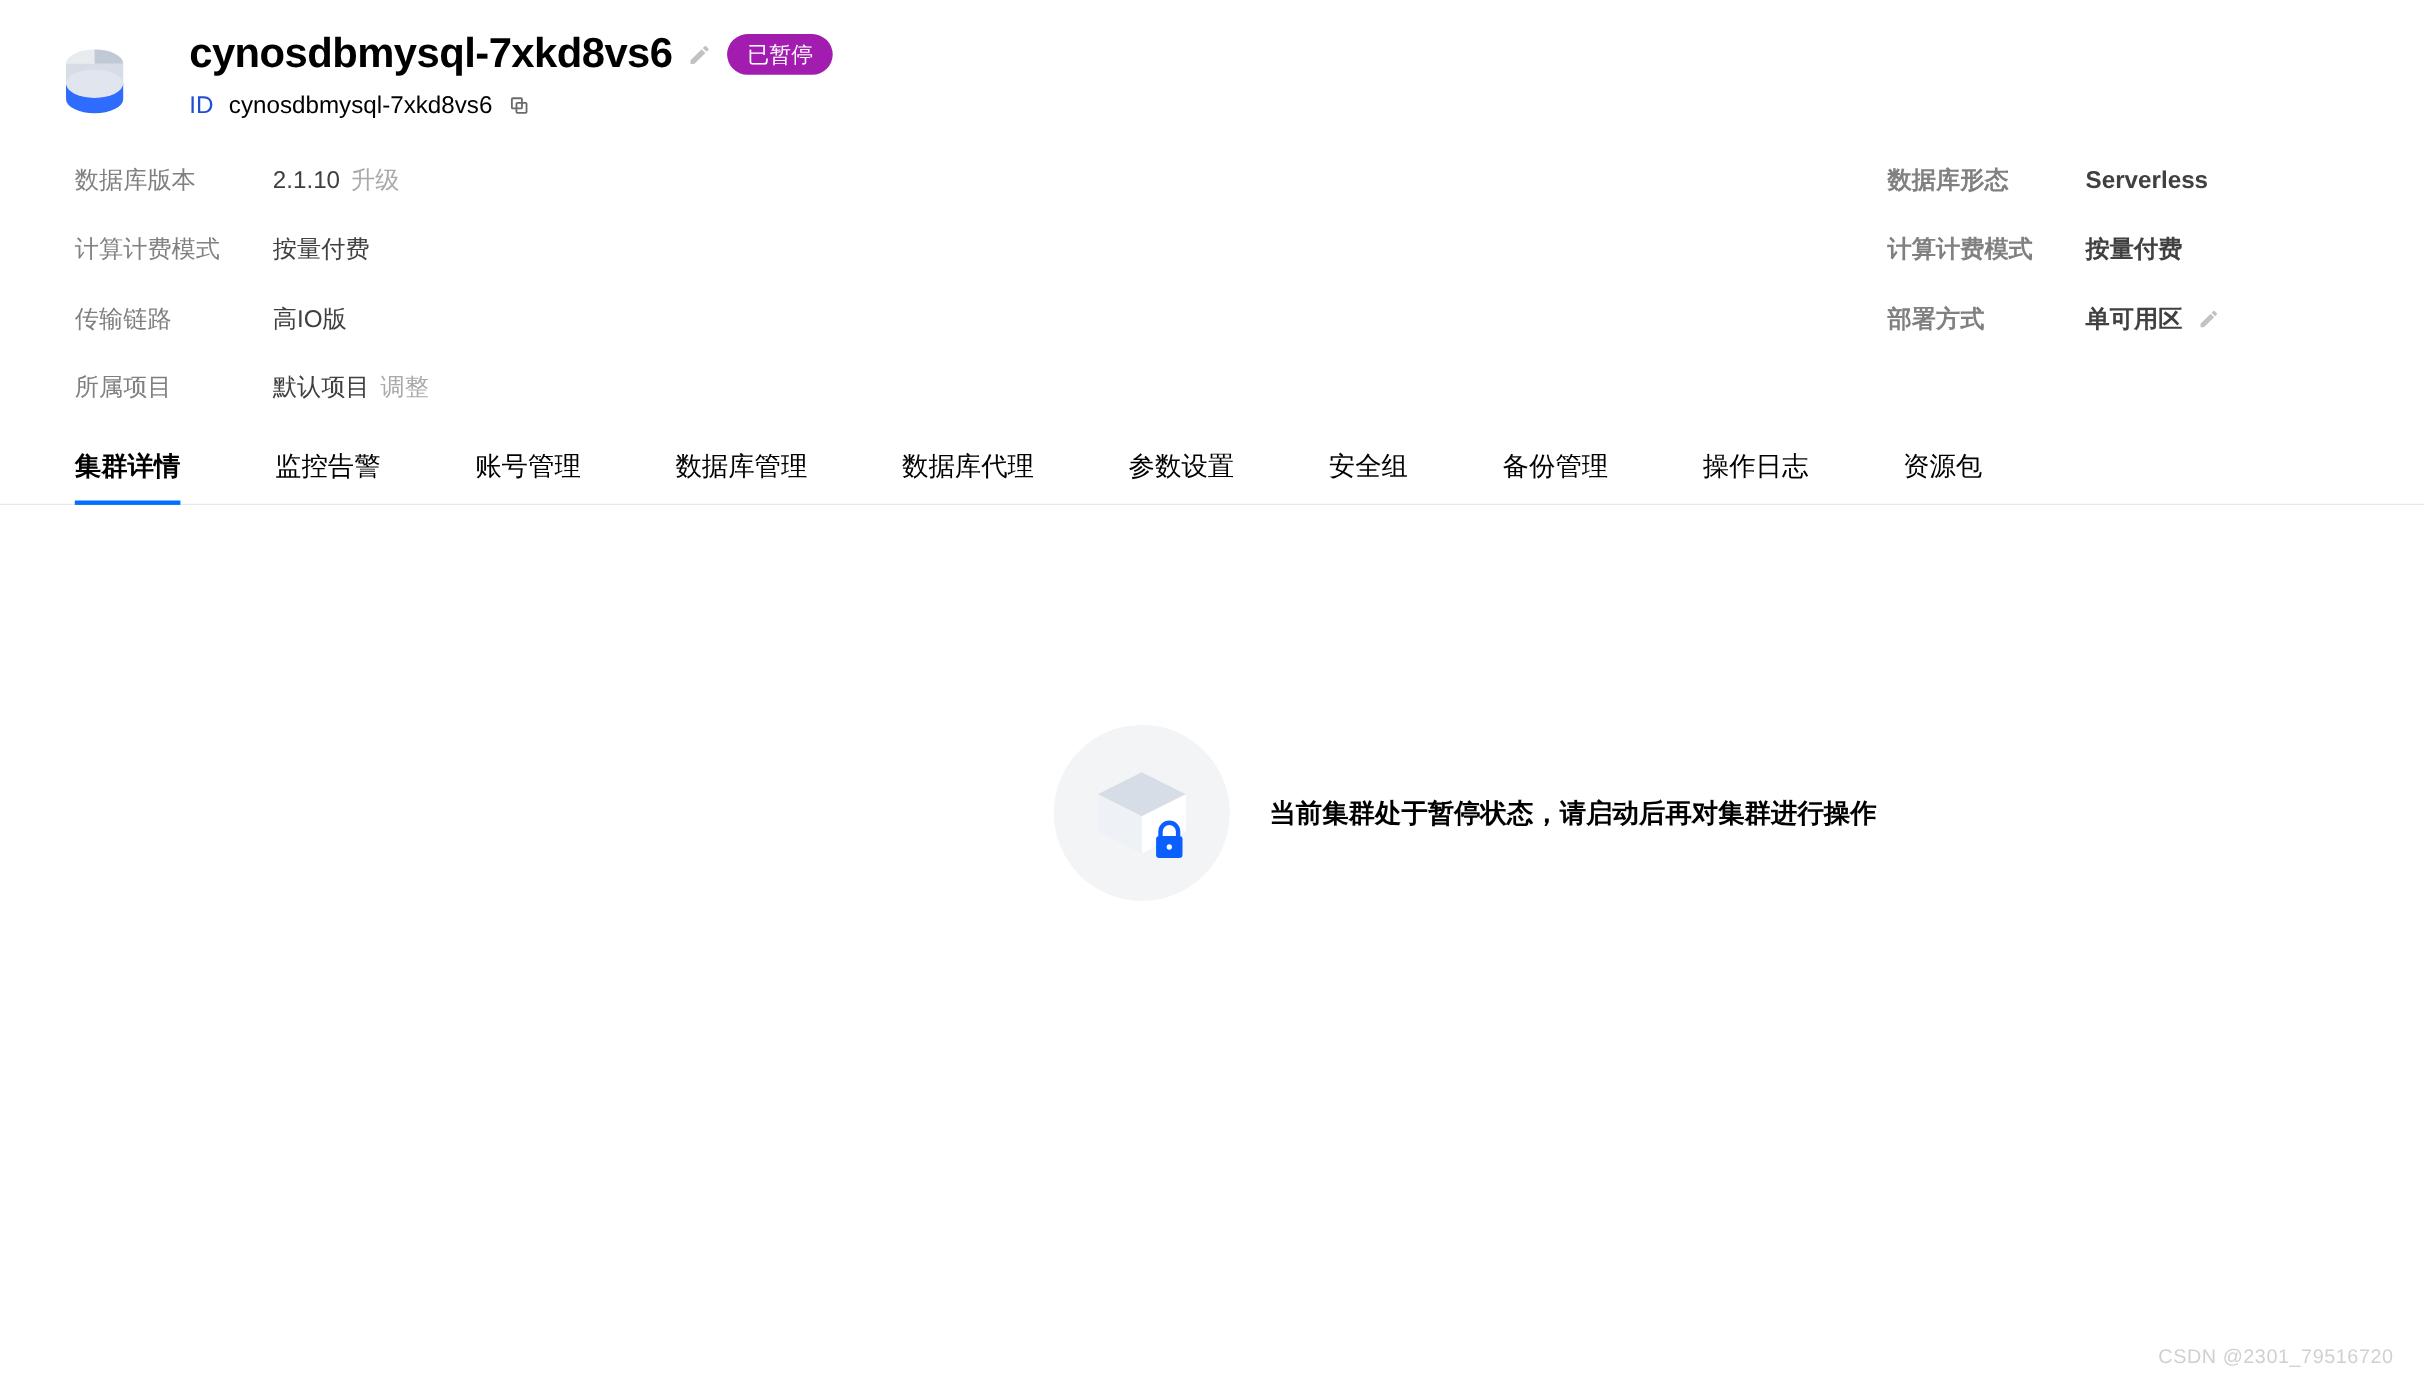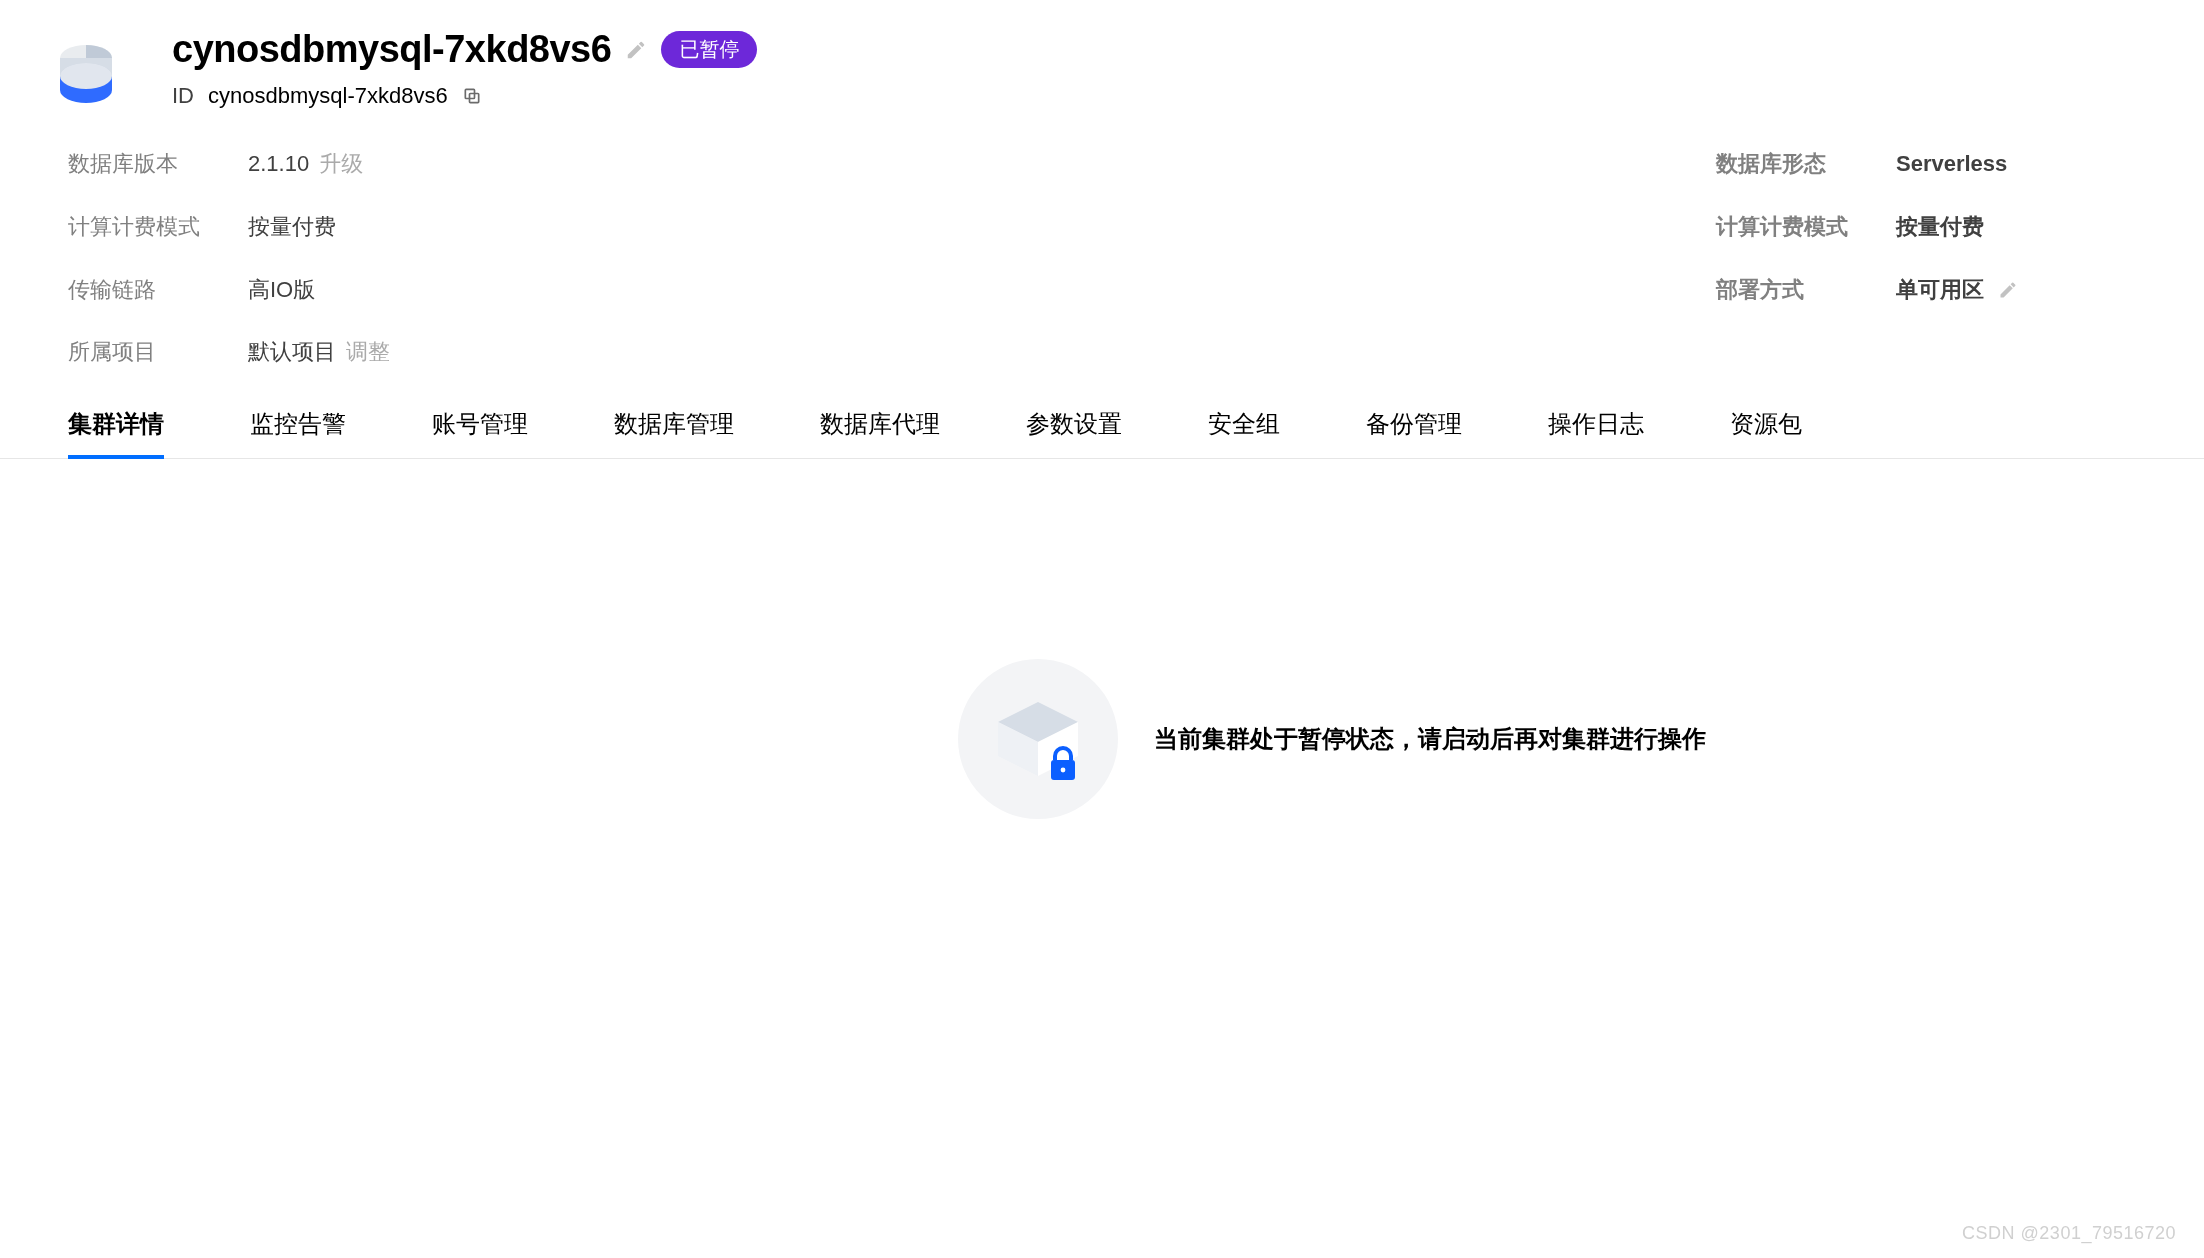--- a/index.html
+++ b/index.html
@@ -36,35 +36,35 @@
     font-size: 38px;
     font-weight: 700;
     letter-spacing: -0.5px;
   }
   .edit-btn {
     color: #c2c2c2;
     display: inline-flex;
     cursor: pointer;
   }
   .status-badge {
-    background: #6d28d9;
+    background: #a21caf;
     color: #fff;
     font-size: 20px;
     font-weight: 500;
     padding: 5px 18px;
     border-radius: 999px;
   }
   .id-row {
     display: flex;
     align-items: center;
     gap: 14px;
     margin-top: 12px;
     font-size: 22px;
   }
-  .id-label { color: #404040; }
+  .id-label { color: #1d4ed8; }
   .id-value { color: #000; }
   .copy-btn { color: #6b6b6b; display: inline-flex; cursor: pointer; }
 
   
   .props {
     padding: 40px 68px 0 68px;
     display: flex;
     gap: 60px;
   }
   .props-col {

